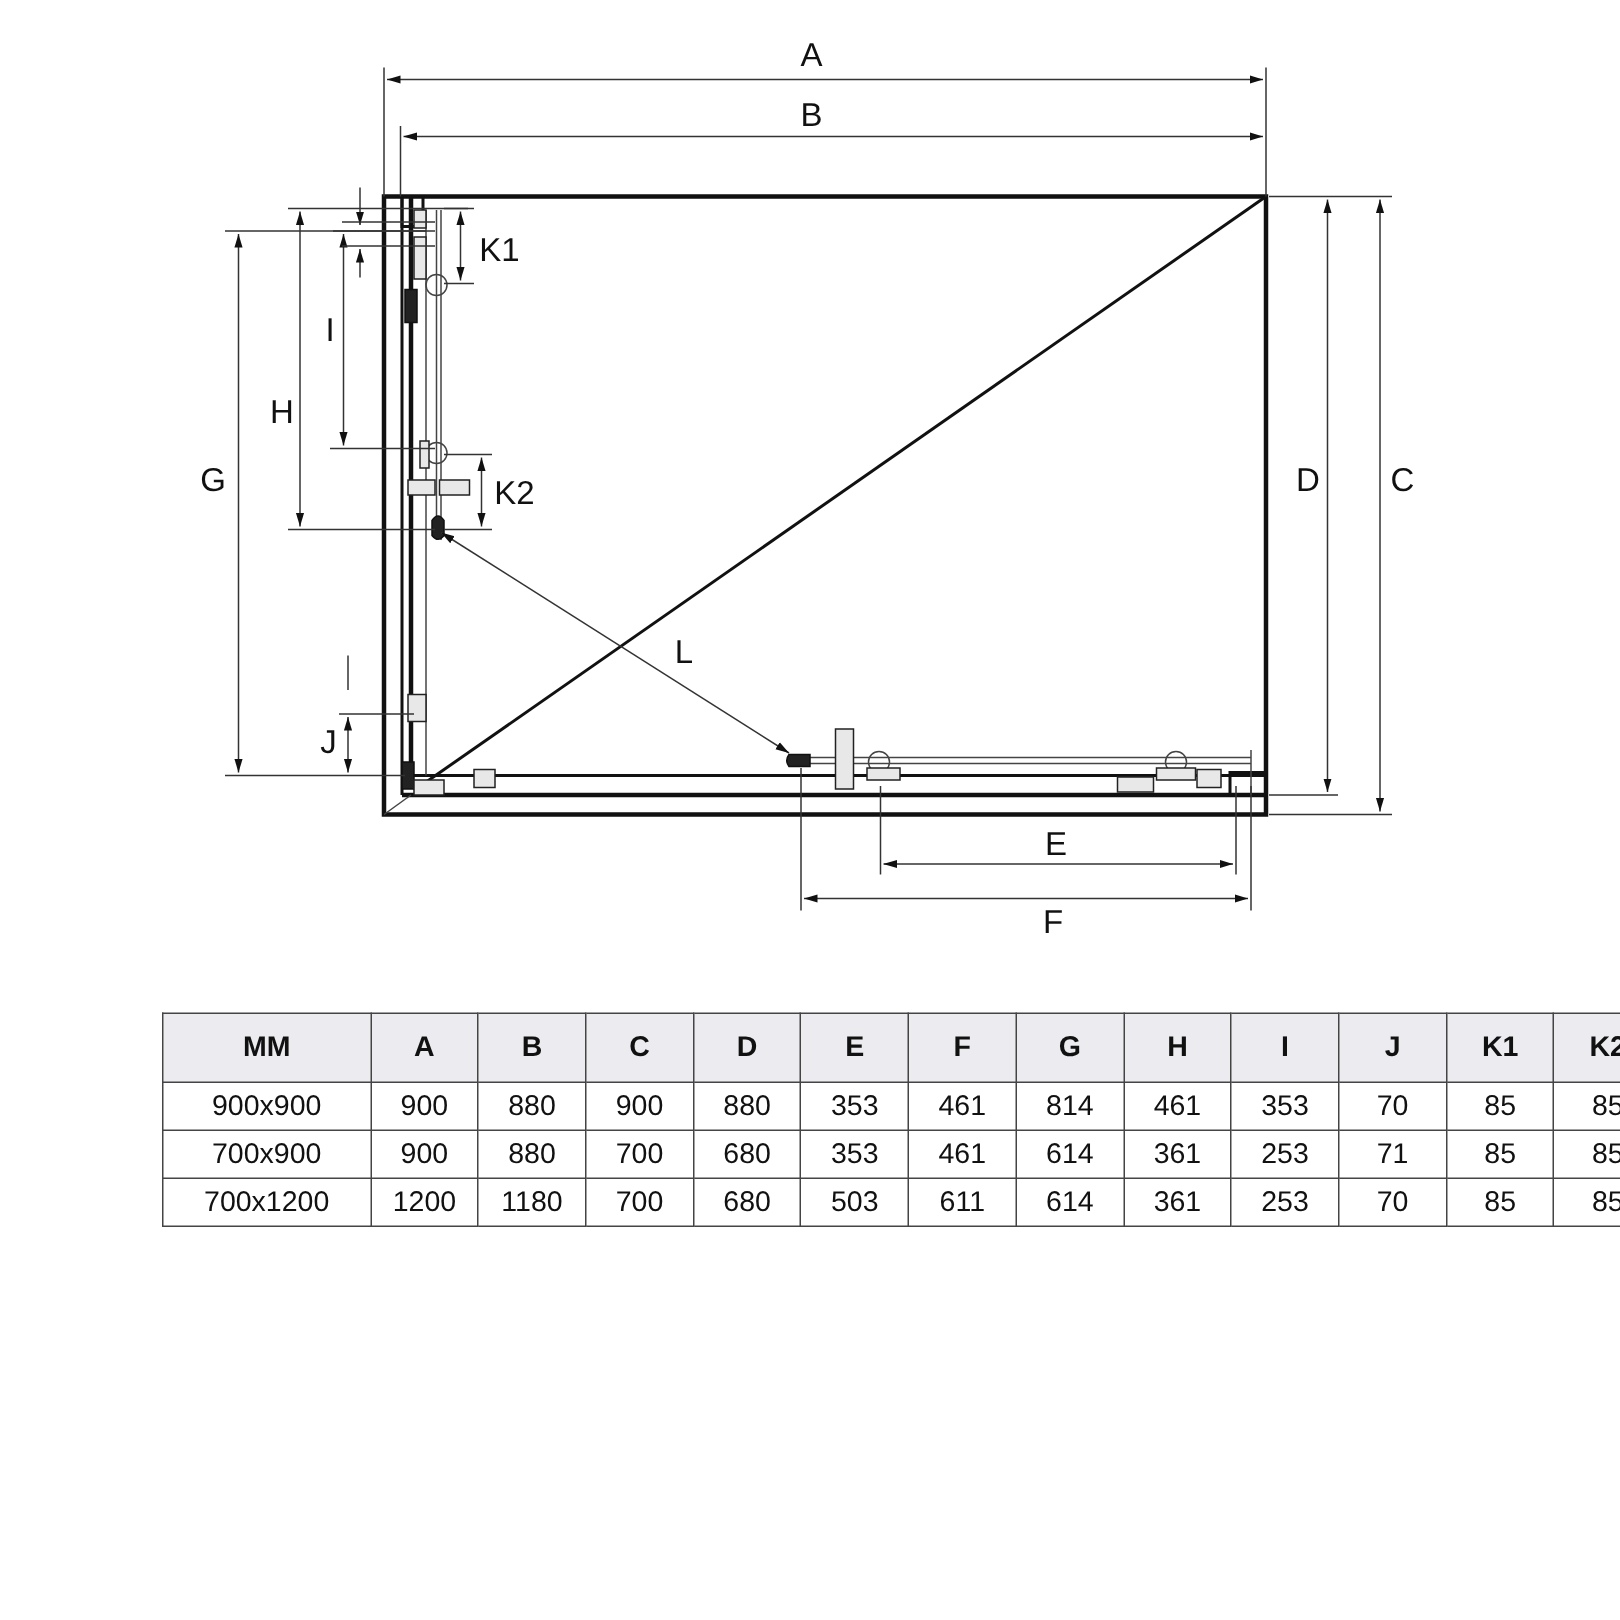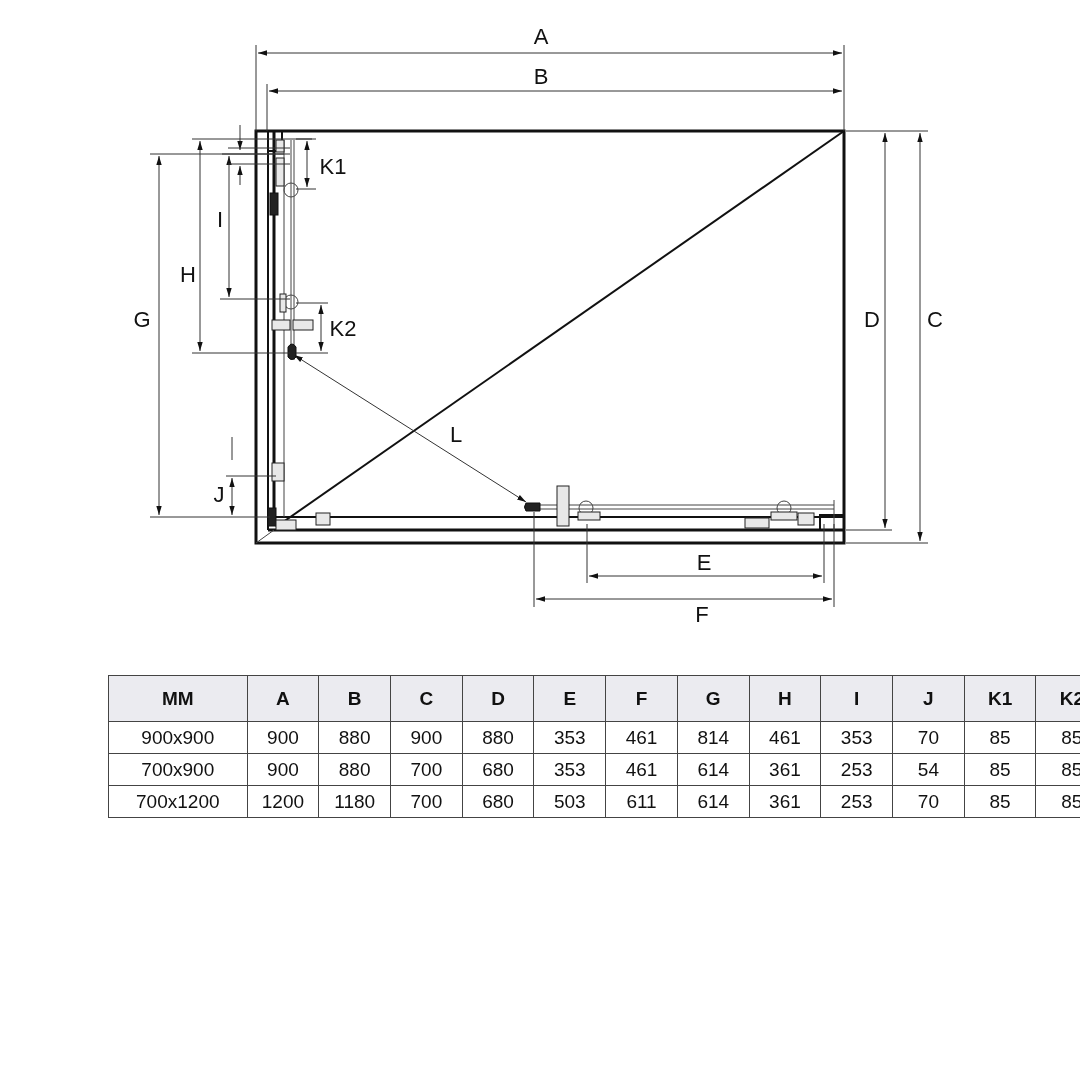--- a/index.html
+++ b/index.html
@@ -228,21 +228,21 @@
         <td>700x900</td>
         <td>900</td>
         <td>880</td>
         <td>700</td>
         <td>680</td>
         <td>353</td>
         <td>461</td>
         <td>614</td>
         <td>361</td>
         <td>253</td>
-        <td>54</td>
+        <td>71</td>
         <td>85</td>
         <td>85</td>
         <td>272</td>
       </tr>
       <tr>
         <td>700x1200</td>
         <td>1200</td>
         <td>1180</td>
         <td>700</td>
         <td>680</td>

